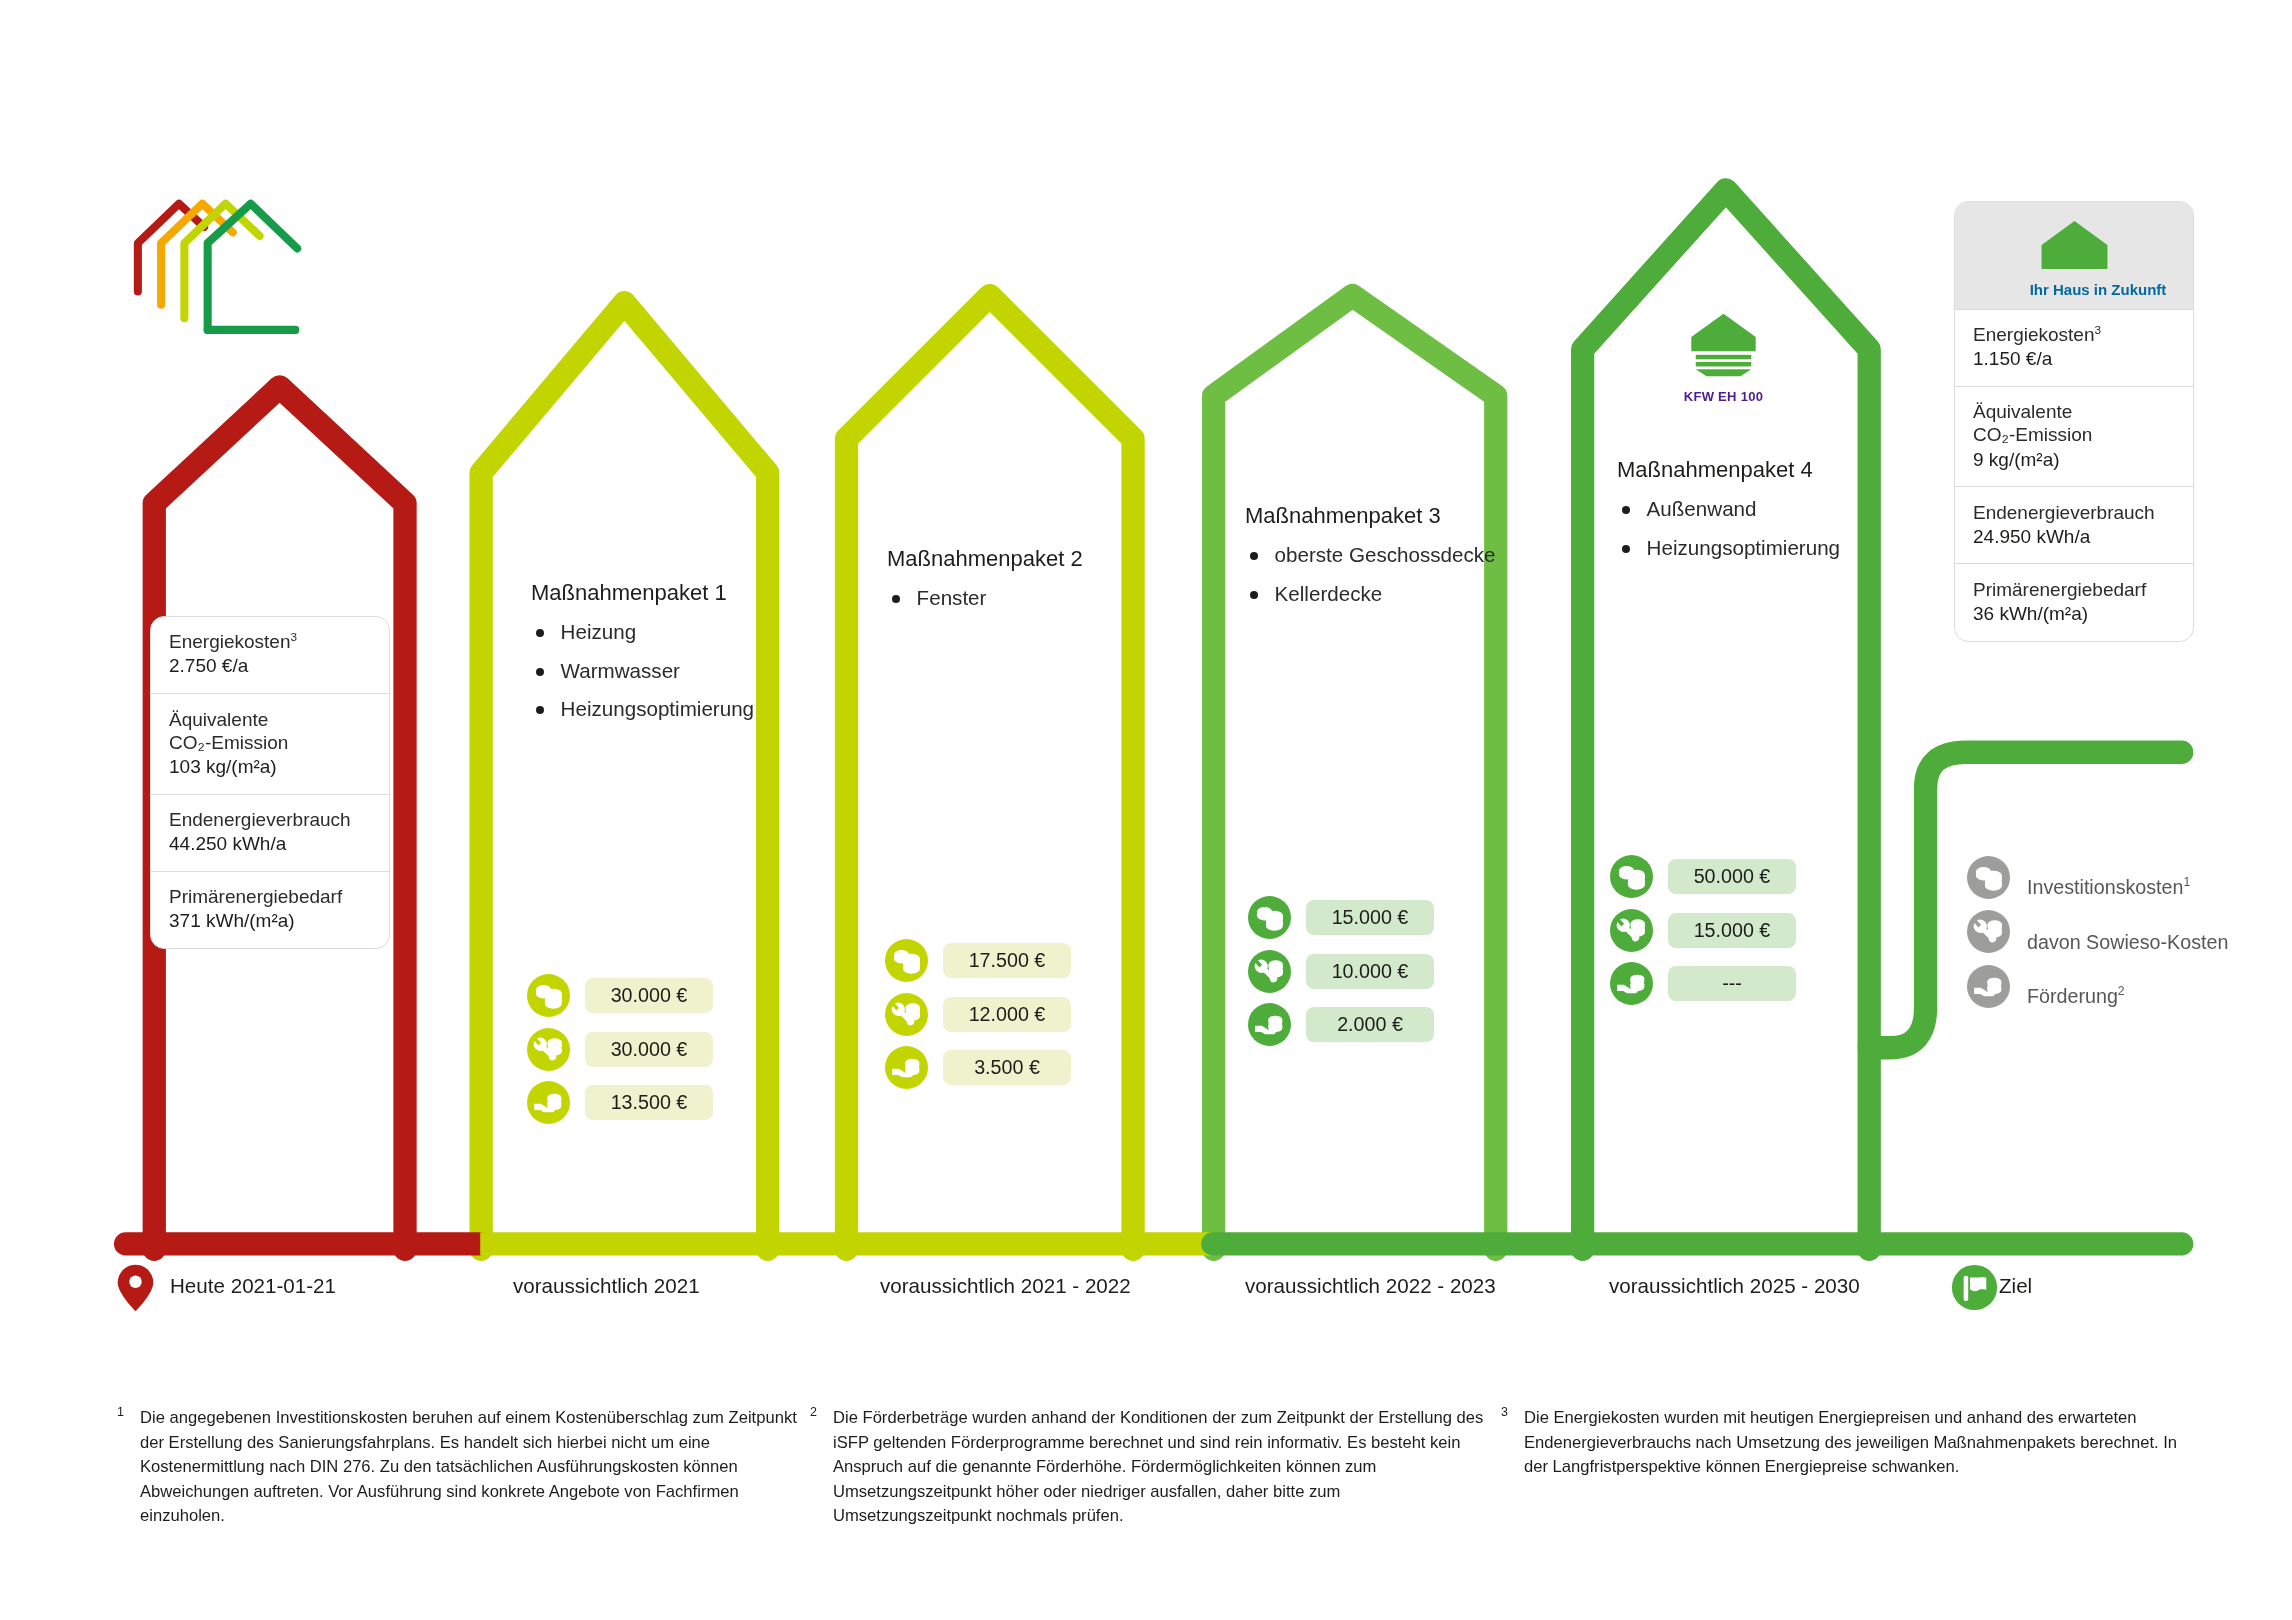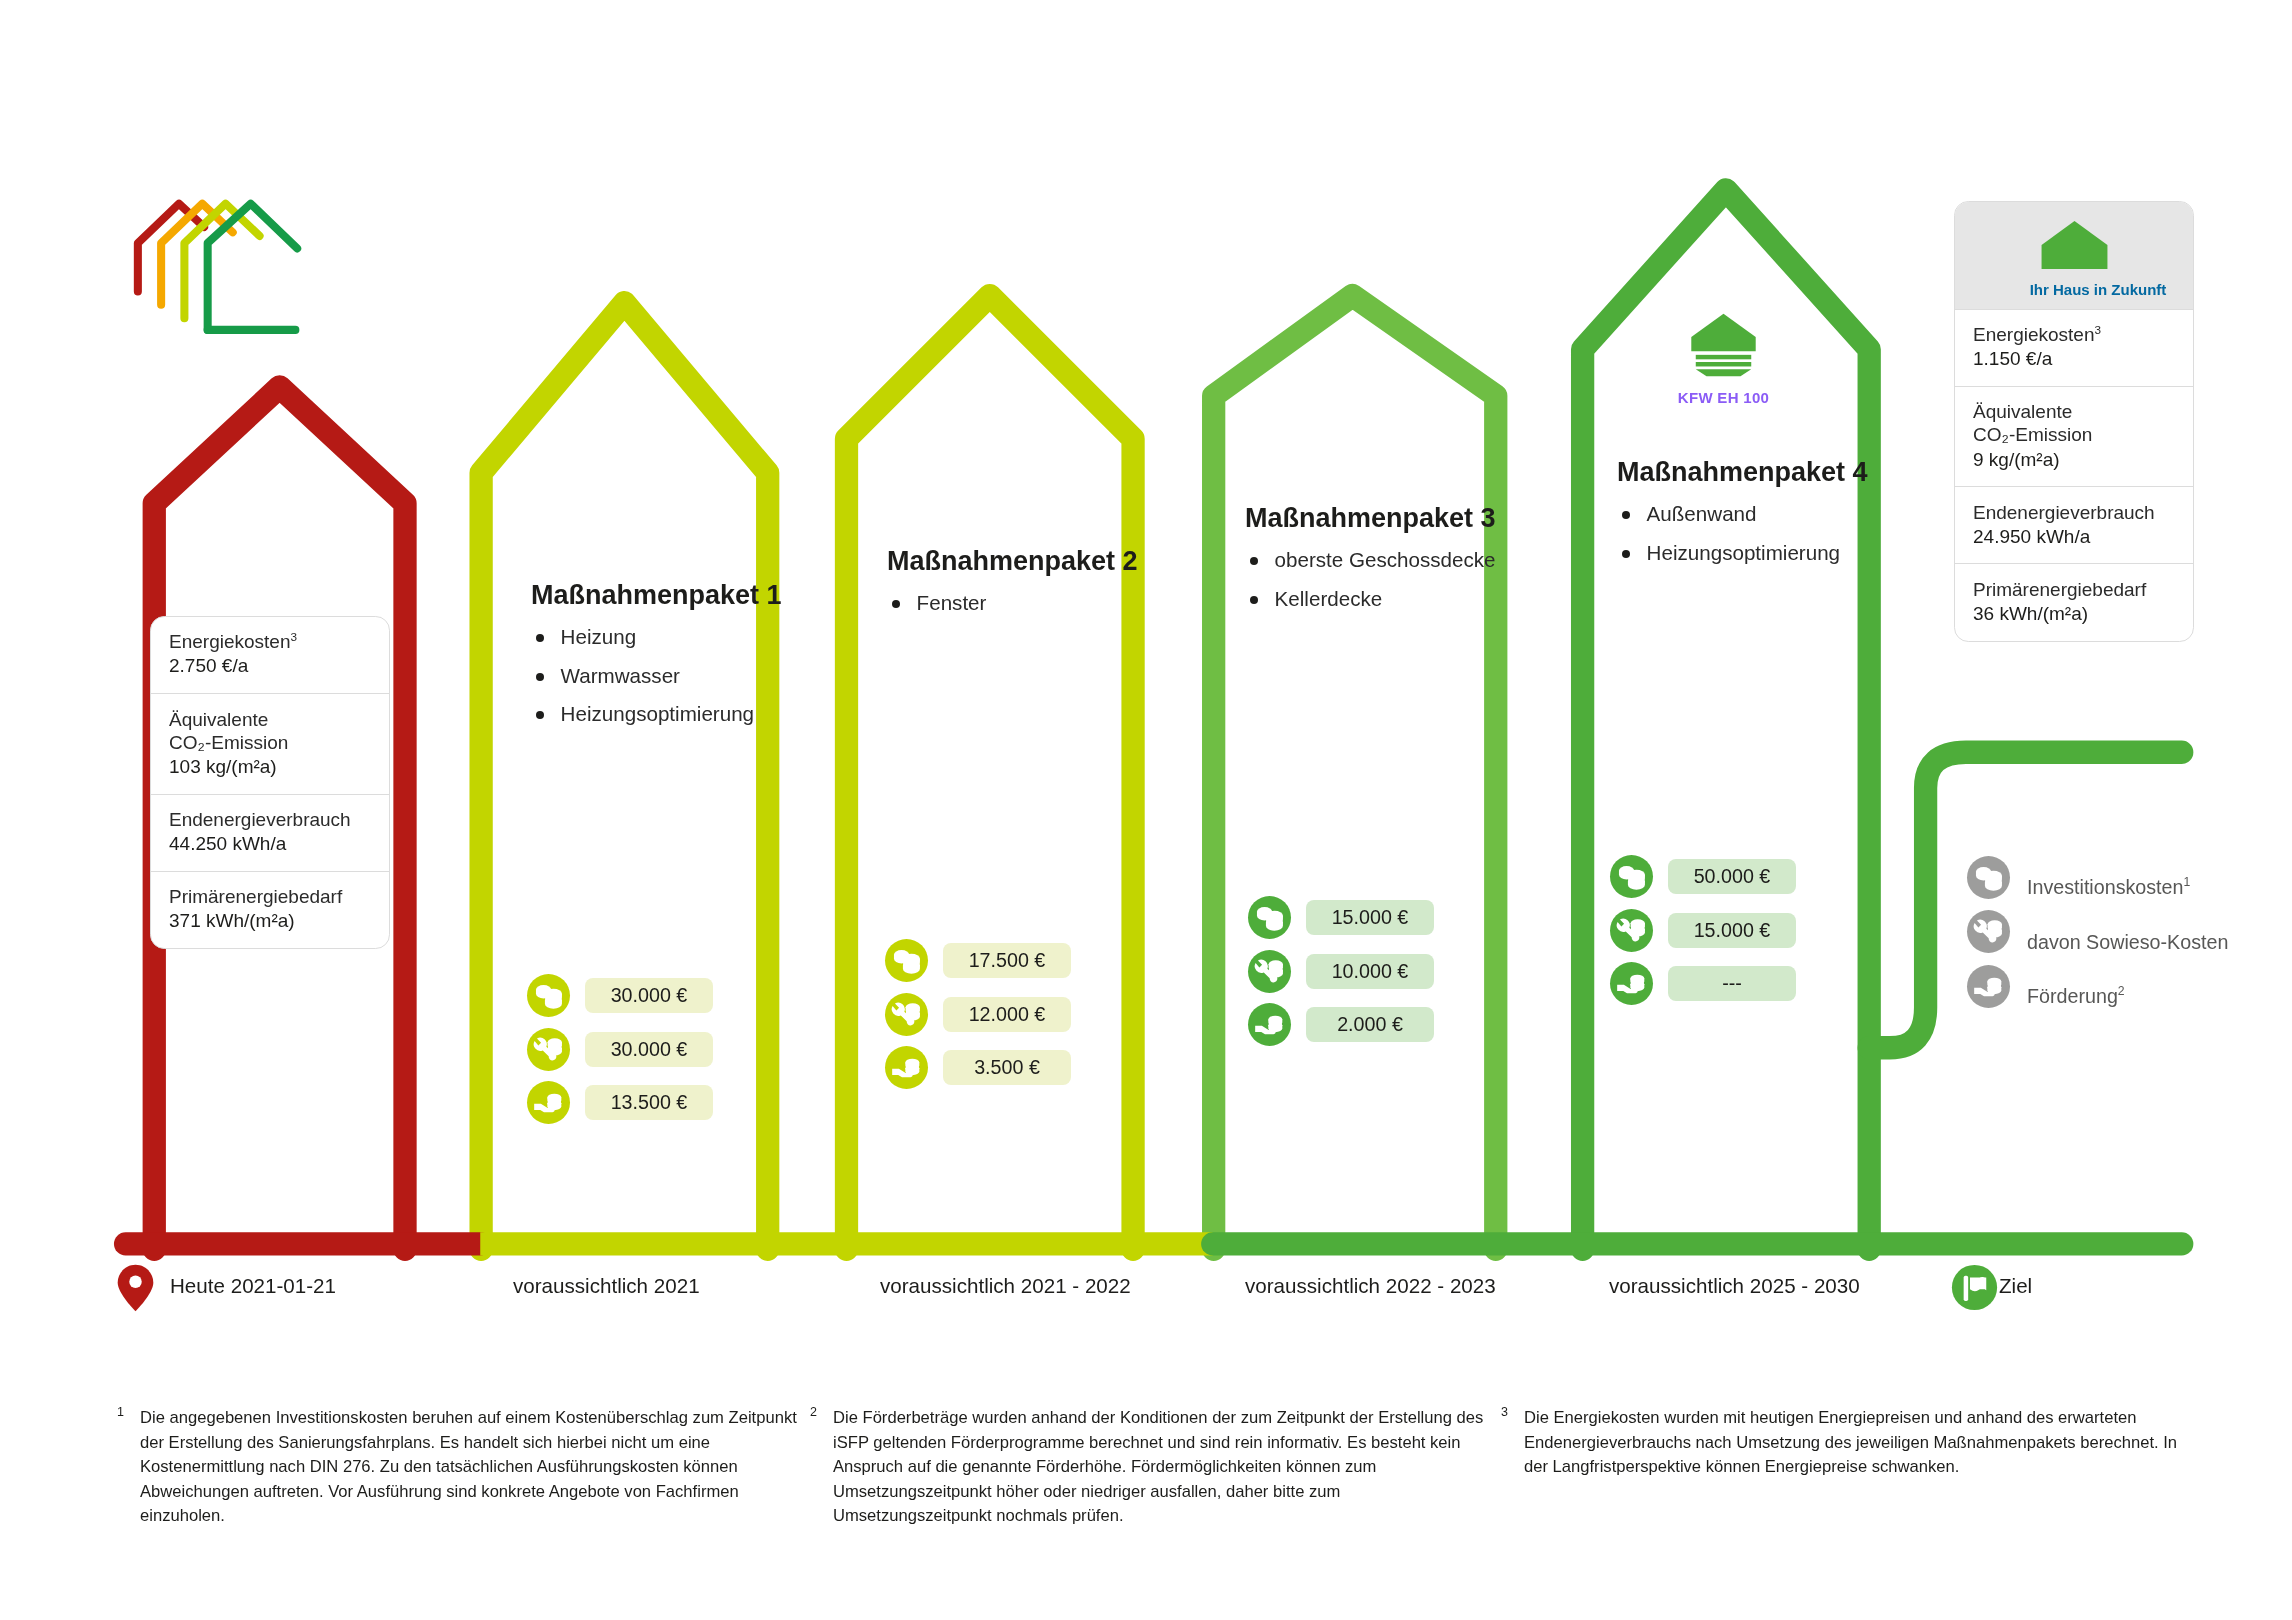--- a/index.html
+++ b/index.html
@@ -25,35 +25,35 @@
   .infocard .row:first-of-type{border-top:none;}
   .infocard .lbl{font-size:19px;line-height:1.22;color:#2b2b2b;font-weight:400;}
   .infocard .val{font-size:19px;line-height:1.25;font-weight:400;color:#1d1d1b;margin-top:0.9px;}
   sup{font-size:.62em;vertical-align:super;line-height:0;}
 
   #card-today{left:150px;top:616px;}
   #card-future{left:1954px;top:201px;}
 
   
   .pkg{position:absolute;}
-  .pkg .ptitle{font-size:27px;font-weight:700;color:#1d1d1b;margin-bottom:16px;white-space:nowrap;}
+  .pkg .ptitle{font-size:22px;font-weight:400;color:#1d1d1b;margin-bottom:16px;white-space:nowrap;}
   .pkg ul{list-style:none;margin:0;padding:0;}
   .pkg li{font-size:20.6px;line-height:1.0;color:#2b2b2b;margin-bottom:18px;
       position:relative;padding-left:29.6px;white-space:nowrap;}
   .pkg li:before{content:"";position:absolute;left:5.4px;top:7.2px;width:8px;height:8px;
       border-radius:50%;background:#1d1d1b;}
 
   #pkg1{left:531px;top:580px;}
   #pkg2{left:887px;top:546px;}
   #pkg3{left:1245px;top:503px;}
   #pkg4{left:1617px;top:457px;}
 
   
   #kfw{position:absolute;left:1661px;top:311px;width:125px;text-align:center;}
-  #kfw .kfwlabel{margin-top:7.2px;font-size:15px;font-weight:700;color:#8b5cf6;letter-spacing:0.3px;}
+  #kfw .kfwlabel{margin-top:7.2px;font-size:13px;font-weight:700;color:#4c1d95;letter-spacing:0.3px;}
 
   
   .costs{position:absolute;}
   .costrow{display:flex;align-items:center;margin-bottom:10.7px;}
   .costrow .cicon{width:43px;height:43px;border-radius:50%;flex:none;
       display:flex;align-items:center;justify-content:center;}
   .costrow .pill{margin-left:15px;width:128px;height:35px;border-radius:8px;
       display:flex;align-items:center;justify-content:center;
       font-size:19.7px;color:#1d1d1b;box-sizing:border-box;}
 

